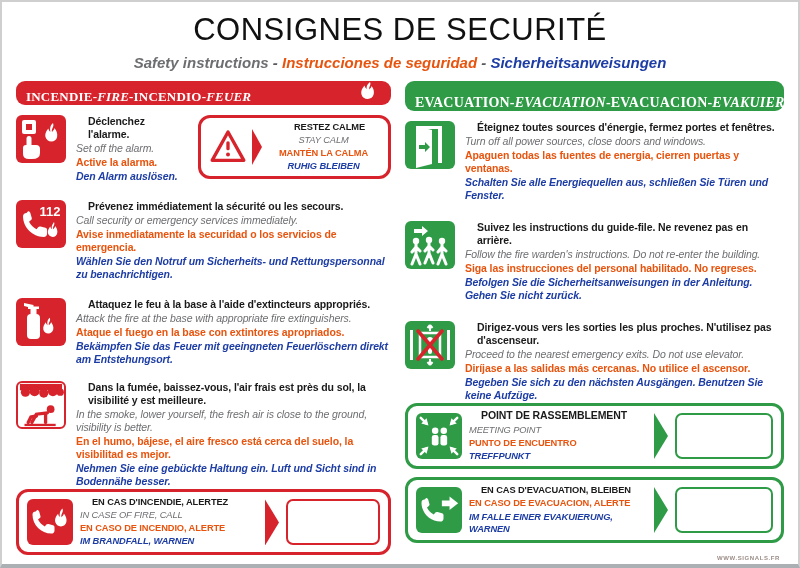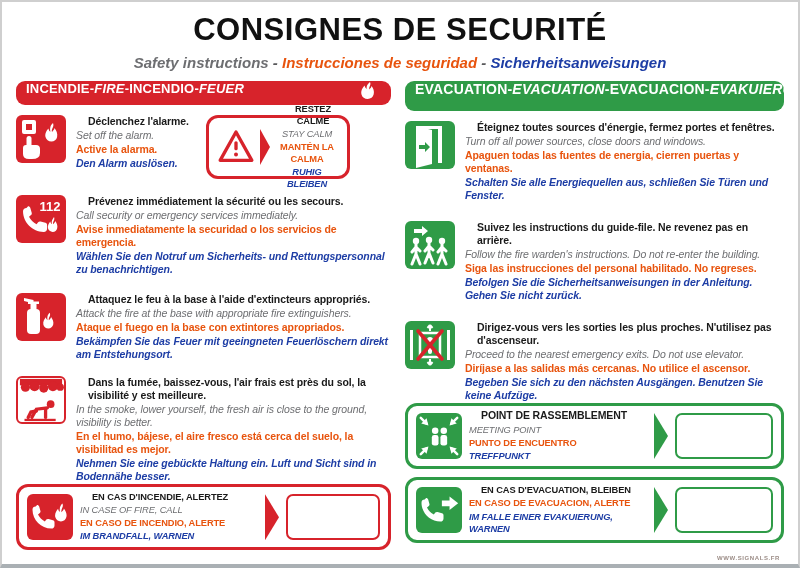--- a/index.html
+++ b/index.html
@@ -3,50 +3,50 @@
 <meta charset="utf-8">
 <style>
   html,body{margin:0;padding:0;background:#e8e8e8;}
   .poster{
     width:800px;height:568px;box-sizing:border-box;position:relative;
     background:#fff;border:2px solid #cfcfcf;border-bottom:4px solid #aab0b4;
     font-family:"Liberation Sans", sans-serif;overflow:hidden;
   }
   
   .hdr{ text-align:center;padding-top:10px; }
-  .title{ font-size:31px;font-weight:bold;color:#111;letter-spacing:.5px;margin:0; }
+  .title{ font-size:31px;font-weight:normal;color:#111;letter-spacing:.5px;margin:0; }
   .subtitle{ font-size:15px;font-weight:bold;font-style:italic;margin-top:6px; }
   .sub-en{color:#6d6e71;} .sub-es{color:#e8540e;} .sub-de{color:#1d3da5;} .sub-sep{color:#58585a;}
   
   .cols{ display:flex;gap:14px;padding:0 14px;margin-top:10px; }
   .col{ width:379px;height:462px;display:flex;flex-direction:column; }
   .banner-hdr{
-    height:34px;border-radius:9px;display:flex;align-items:flex-start;
-    padding:0 10px;color:#fff;font-weight:bold;box-sizing:border-box;
+    height:34px;border-radius:9px;display:flex;align-items:flex-end;
+    padding:0 10px;color:#fff;font-weight:bold;box-sizing:border-box;font-family:Liberation Serif, serif;
   }
   .banner-hdr.red{background:#d7232b;} .banner-hdr.green{background:#2f9b47;}
   .bh-text{flex:1;font-size:13px;letter-spacing:.2px;white-space:nowrap;}
   .banner-hdr.green .bh-text{font-size:14px;}
   .bh-text .it{font-style:italic;}
   .bh-icon{width:24px;height:24px;flex-shrink:0;color:#fff;}
   
   .row{ display:flex;gap:10px;margin-top:10px;align-items:flex-start; }
   .pict{ width:50px;height:48px;border-radius:6px;flex-shrink:0;color:#fff; }
   .pict.red{background:#d7232b;} .pict.green{background:#2f9b47;}
   .pict.white-red{background:#fff;border:2.5px solid #d7232b;box-sizing:border-box;}
   .pict svg{width:100%;height:100%;display:block;}
   .txt{flex:1;min-width:0;font-size:10.5px;line-height:1.24;letter-spacing:-.1px;}
   .l{margin:0 0 1px 0;}
   .l.fr{color:#1a1a1a;font-weight:bold;padding-left:12px;}
   .l.en{color:#6d6e71;font-style:italic;}
   .l.es{color:#e8540e;font-weight:bold;}
   .l.de{color:#1d3da5;font-weight:bold;font-style:italic;}
   
   .calm{
-    width:144px;flex-shrink:0;border:3.5px solid #d7232b;border-radius:12px;background:#fff;
+    width:193px;flex-shrink:0;border:3.5px solid #d7232b;border-radius:12px;background:#fff;
     display:flex;align-items:center;gap:4px;padding:5px 7px;box-sizing:border-box;height:64px;
   }
   .calm .tri{width:40px;height:40px;flex-shrink:0;}
   .chev{flex-shrink:0;}
   .chev.red{background:#d7232b;} .chev.green{background:#2f9b47;}
   .chev.s{width:10px;height:36px;clip-path:polygon(0 0,100% 50%,0 100%);}
   .chev.m{width:14px;height:46px;clip-path:polygon(0 0,100% 50%,0 100%);}
   .calm-txt{flex:1;text-align:center;font-size:9.3px;line-height:1.3;letter-spacing:-.1px;}
   
   .call{

